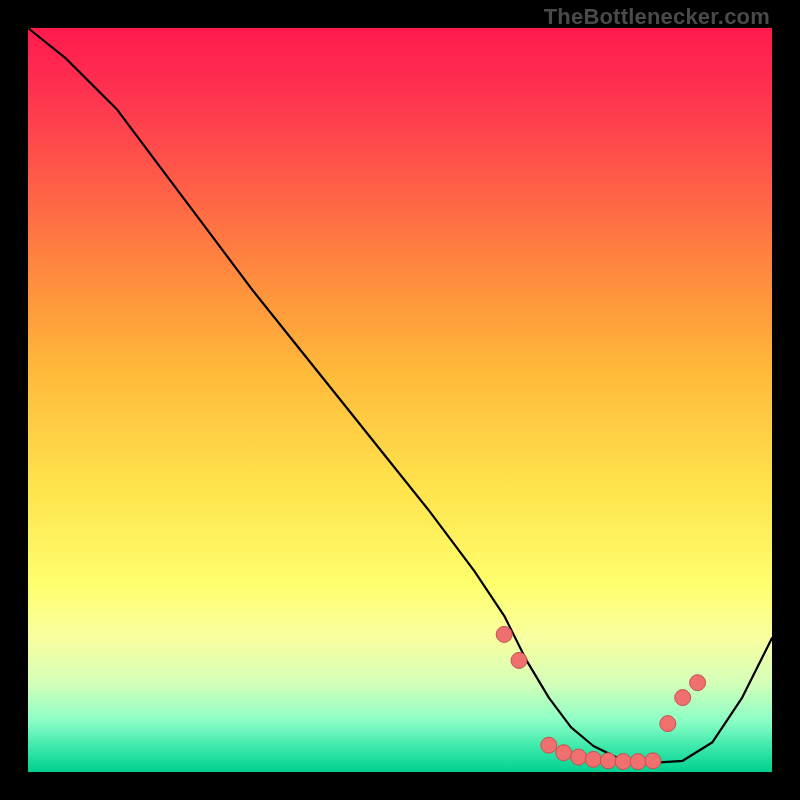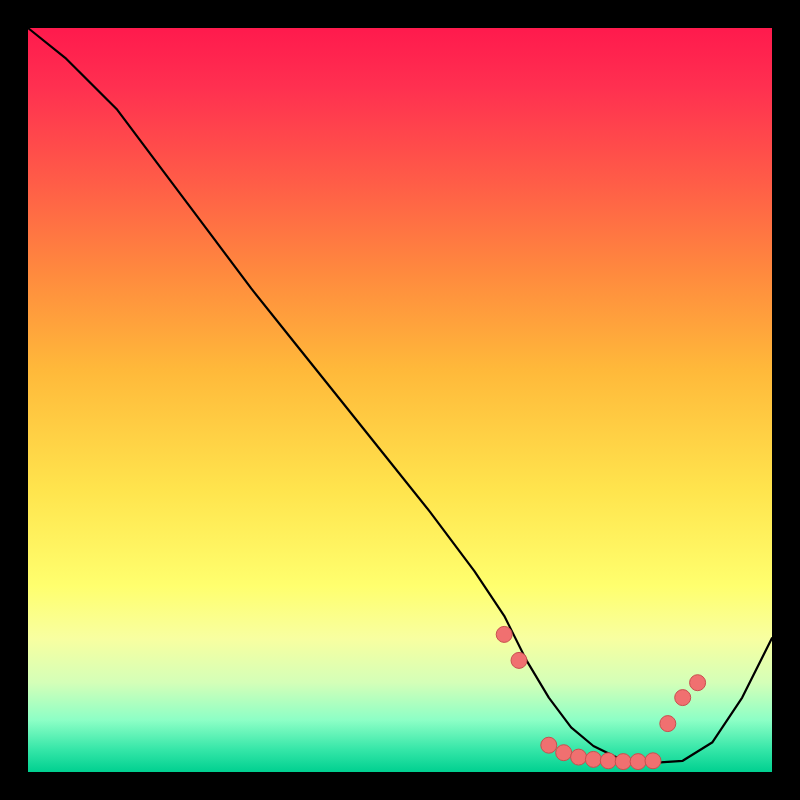--- a/index.html
+++ b/index.html
@@ -58,20 +58,21 @@
   .marker {
     fill: #f07070;
     stroke: #c84f4f;
     stroke-width: 1;
   }
 </style>
 </head>
 <body>
 
 <div class="stage">
+  <div class="attribution">TheBottlenecker.com</div>
 
   <div class="plot">
     <svg class="overlay" viewBox="0 0 744 744">
       <path class="curve" d="M0.0 0.0 L37.2 29.8 L89.3 81.8 L133.9 141.4 L178.6 200.9 L223.2 260.4 L267.8 316.2 L312.5 372.0 L357.1 427.8 L401.8 483.6 L446.4 543.1 L476.2 587.8 L498.5 632.4 L520.8 669.6 L543.1 699.4 L565.4 718.0 L587.8 729.1 L610.1 732.8 L632.4 734.3 L654.7 732.8 L684.5 714.2 L714.2 669.6 L744.0 610.1"></path>
       <g>
           <circle cx="476.2" cy="606.4" r="8" class="marker"></circle>
           <circle cx="491.0" cy="632.4" r="8" class="marker"></circle>
           <circle cx="520.8" cy="717.2" r="8" class="marker"></circle>
           <circle cx="535.7" cy="724.7" r="8" class="marker"></circle>
           <circle cx="550.6" cy="729.1" r="8" class="marker"></circle>

